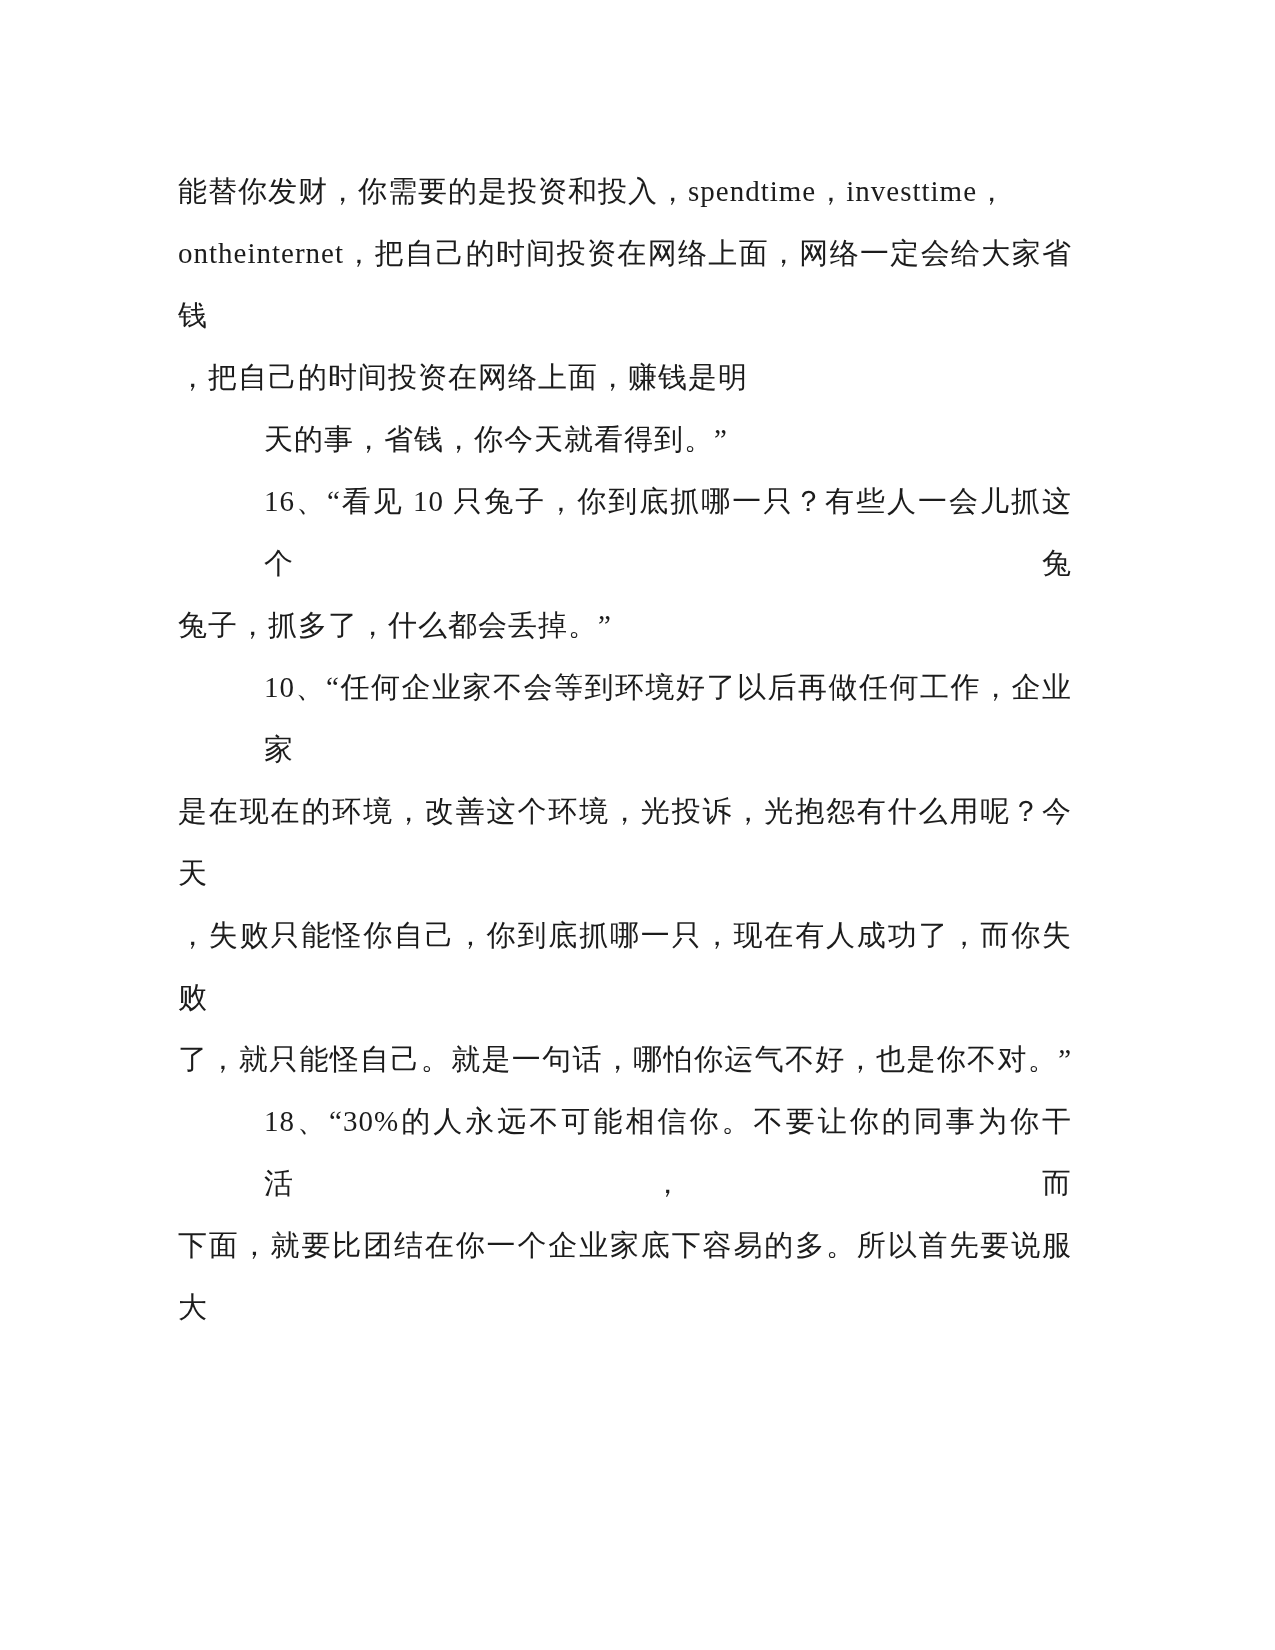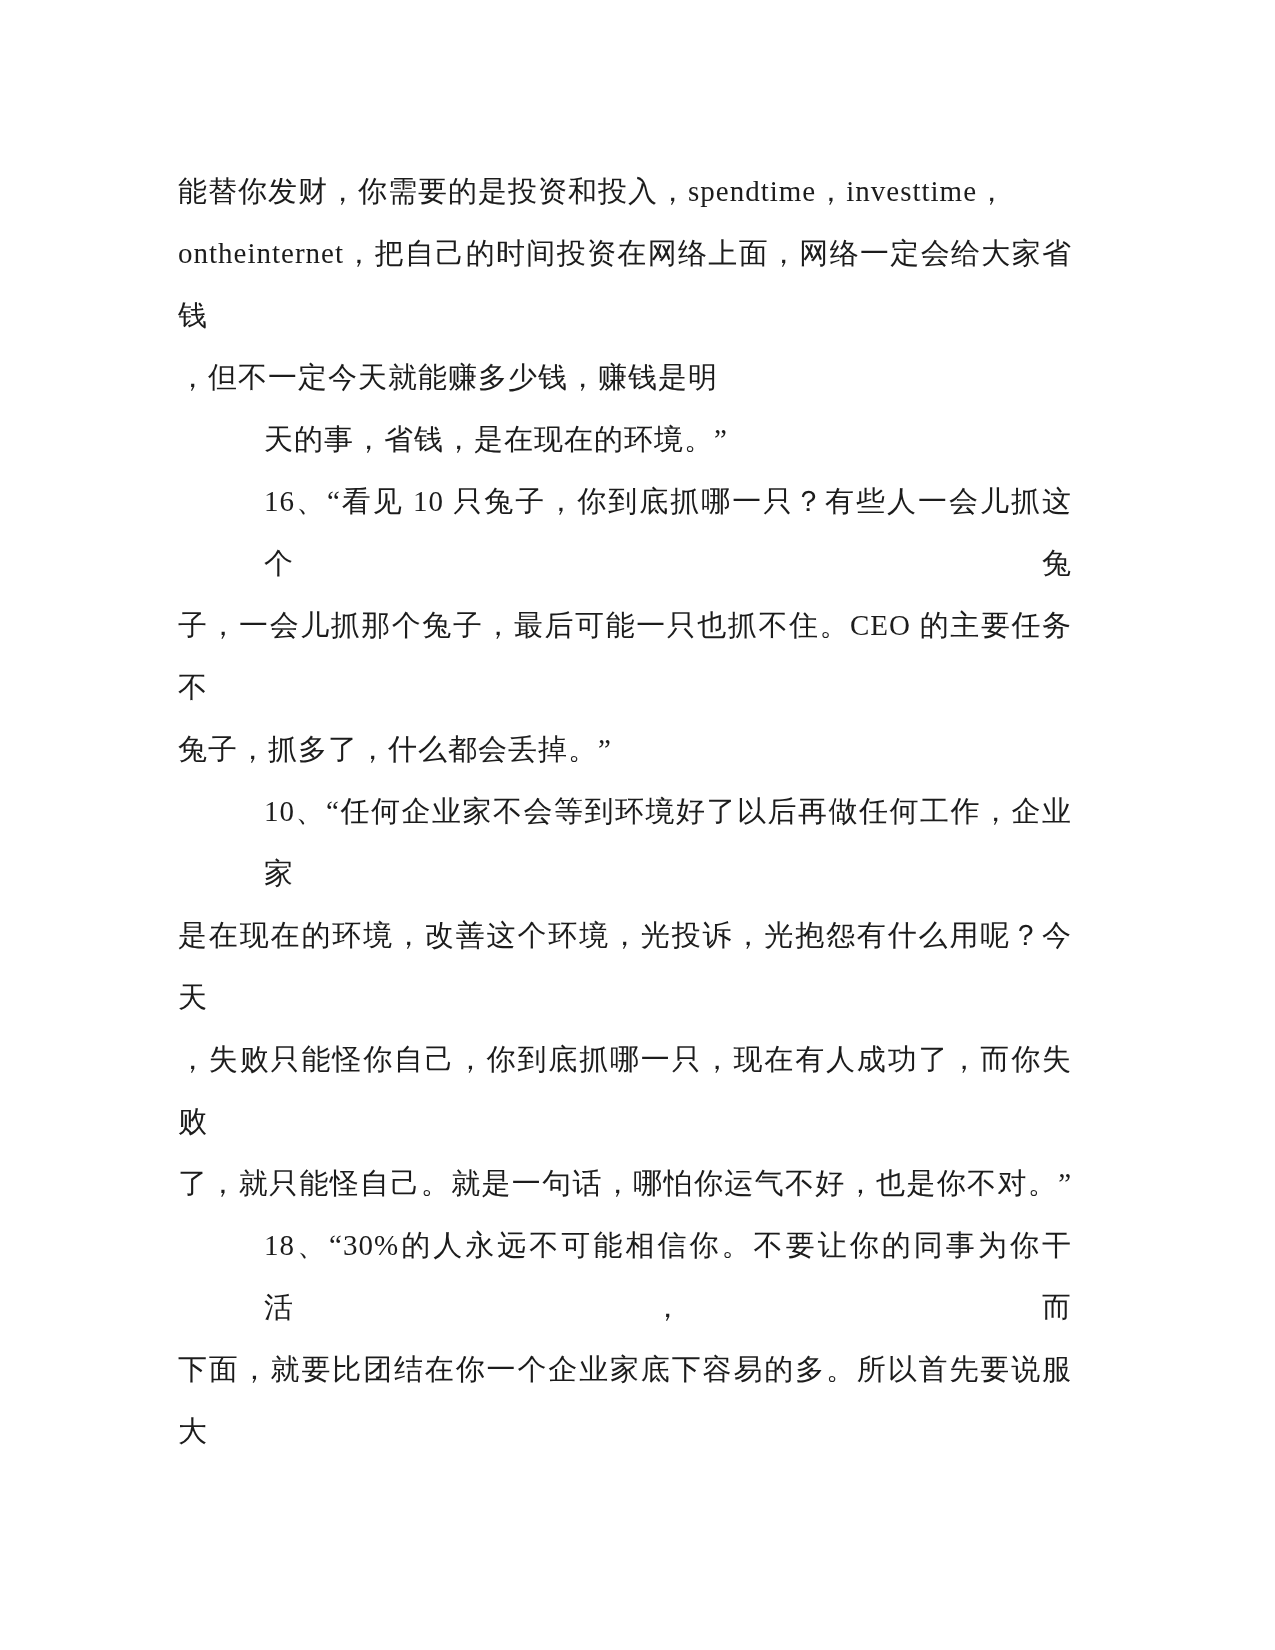--- a/index.html
+++ b/index.html
@@ -40,24 +40,23 @@
     padding-left: 86px;
   }
 </style>
 </head>
 <body>
 
 <div class="page" style="background: rgb(255, 255, 255);">
   <div class="text-block" style="color: rgb(28, 28, 28);">
       <div class="text-line">能替你发财，你需要的是投资和投入，spendtime，investtime，</div>
       <div class="text-line fill">ontheinternet，把自己的时间投资在网络上面，网络一定会给大家省钱</div>
-      <div class="text-line">，但不一定今天就能赚多少钱，赚钱是明</div>
-      <div class="text-line indent">天的事，省钱，是在现在的环境。”</div>
+      <div class="text-line">，把自己的时间投资在网络上面，赚钱是明</div>
+      <div class="text-line indent">天的事，省钱，你今天就看得到。”</div>
       <div class="text-line indent fill">16、“看见 10 只兔子，你到底抓哪一只？有些人一会儿抓这个兔</div>
-      <div class="text-line fill">子，一会儿抓那个兔子，最后可能一只也抓不住。CEO 的主要任务不</div>
       <div class="text-line">兔子，抓多了，什么都会丢掉。”</div>
       <div class="text-line indent fill">10、“任何企业家不会等到环境好了以后再做任何工作，企业家</div>
       <div class="text-line fill">是在现在的环境，改善这个环境，光投诉，光抱怨有什么用呢？今天</div>
       <div class="text-line fill">，失败只能怪你自己，你到底抓哪一只，现在有人成功了，而你失败</div>
       <div class="text-line fill">了，就只能怪自己。就是一句话，哪怕你运气不好，也是你不对。”</div>
       <div class="text-line indent fill">18、“30%的人永远不可能相信你。不要让你的同事为你干活，而</div>
       <div class="text-line fill">下面，就要比团结在你一个企业家底下容易的多。所以首先要说服大</div>
     </div>
 </div>
 

